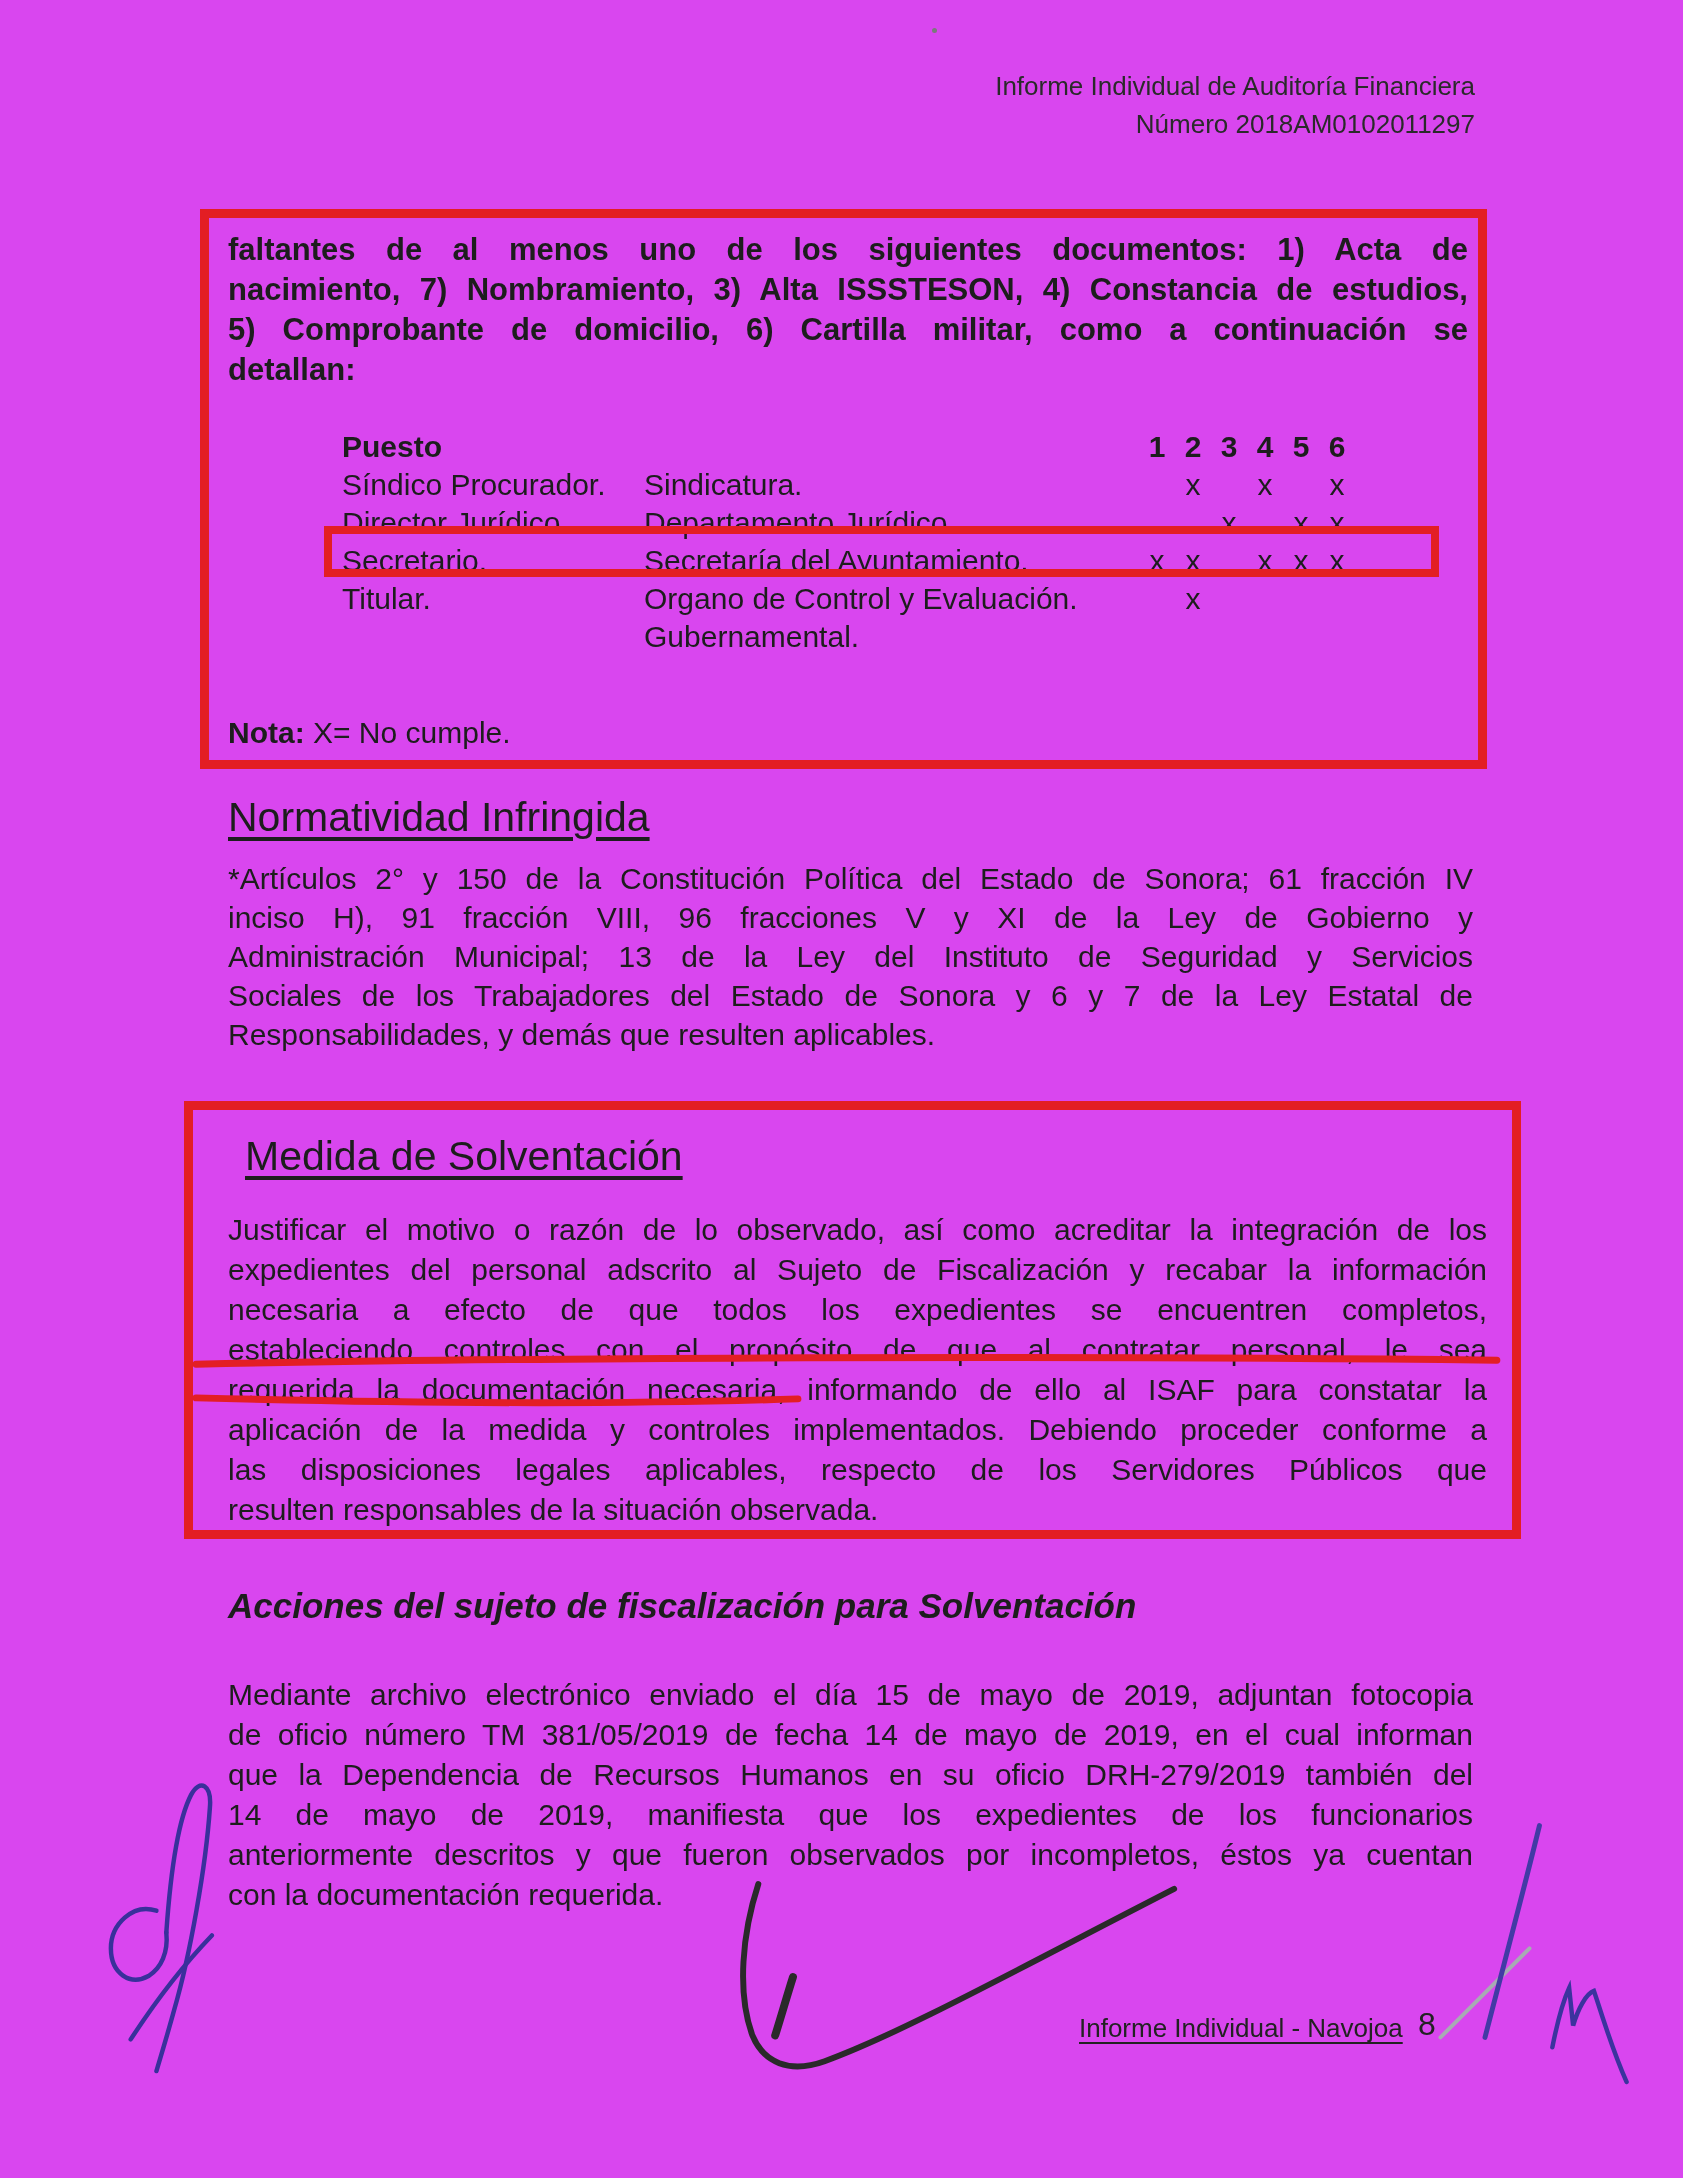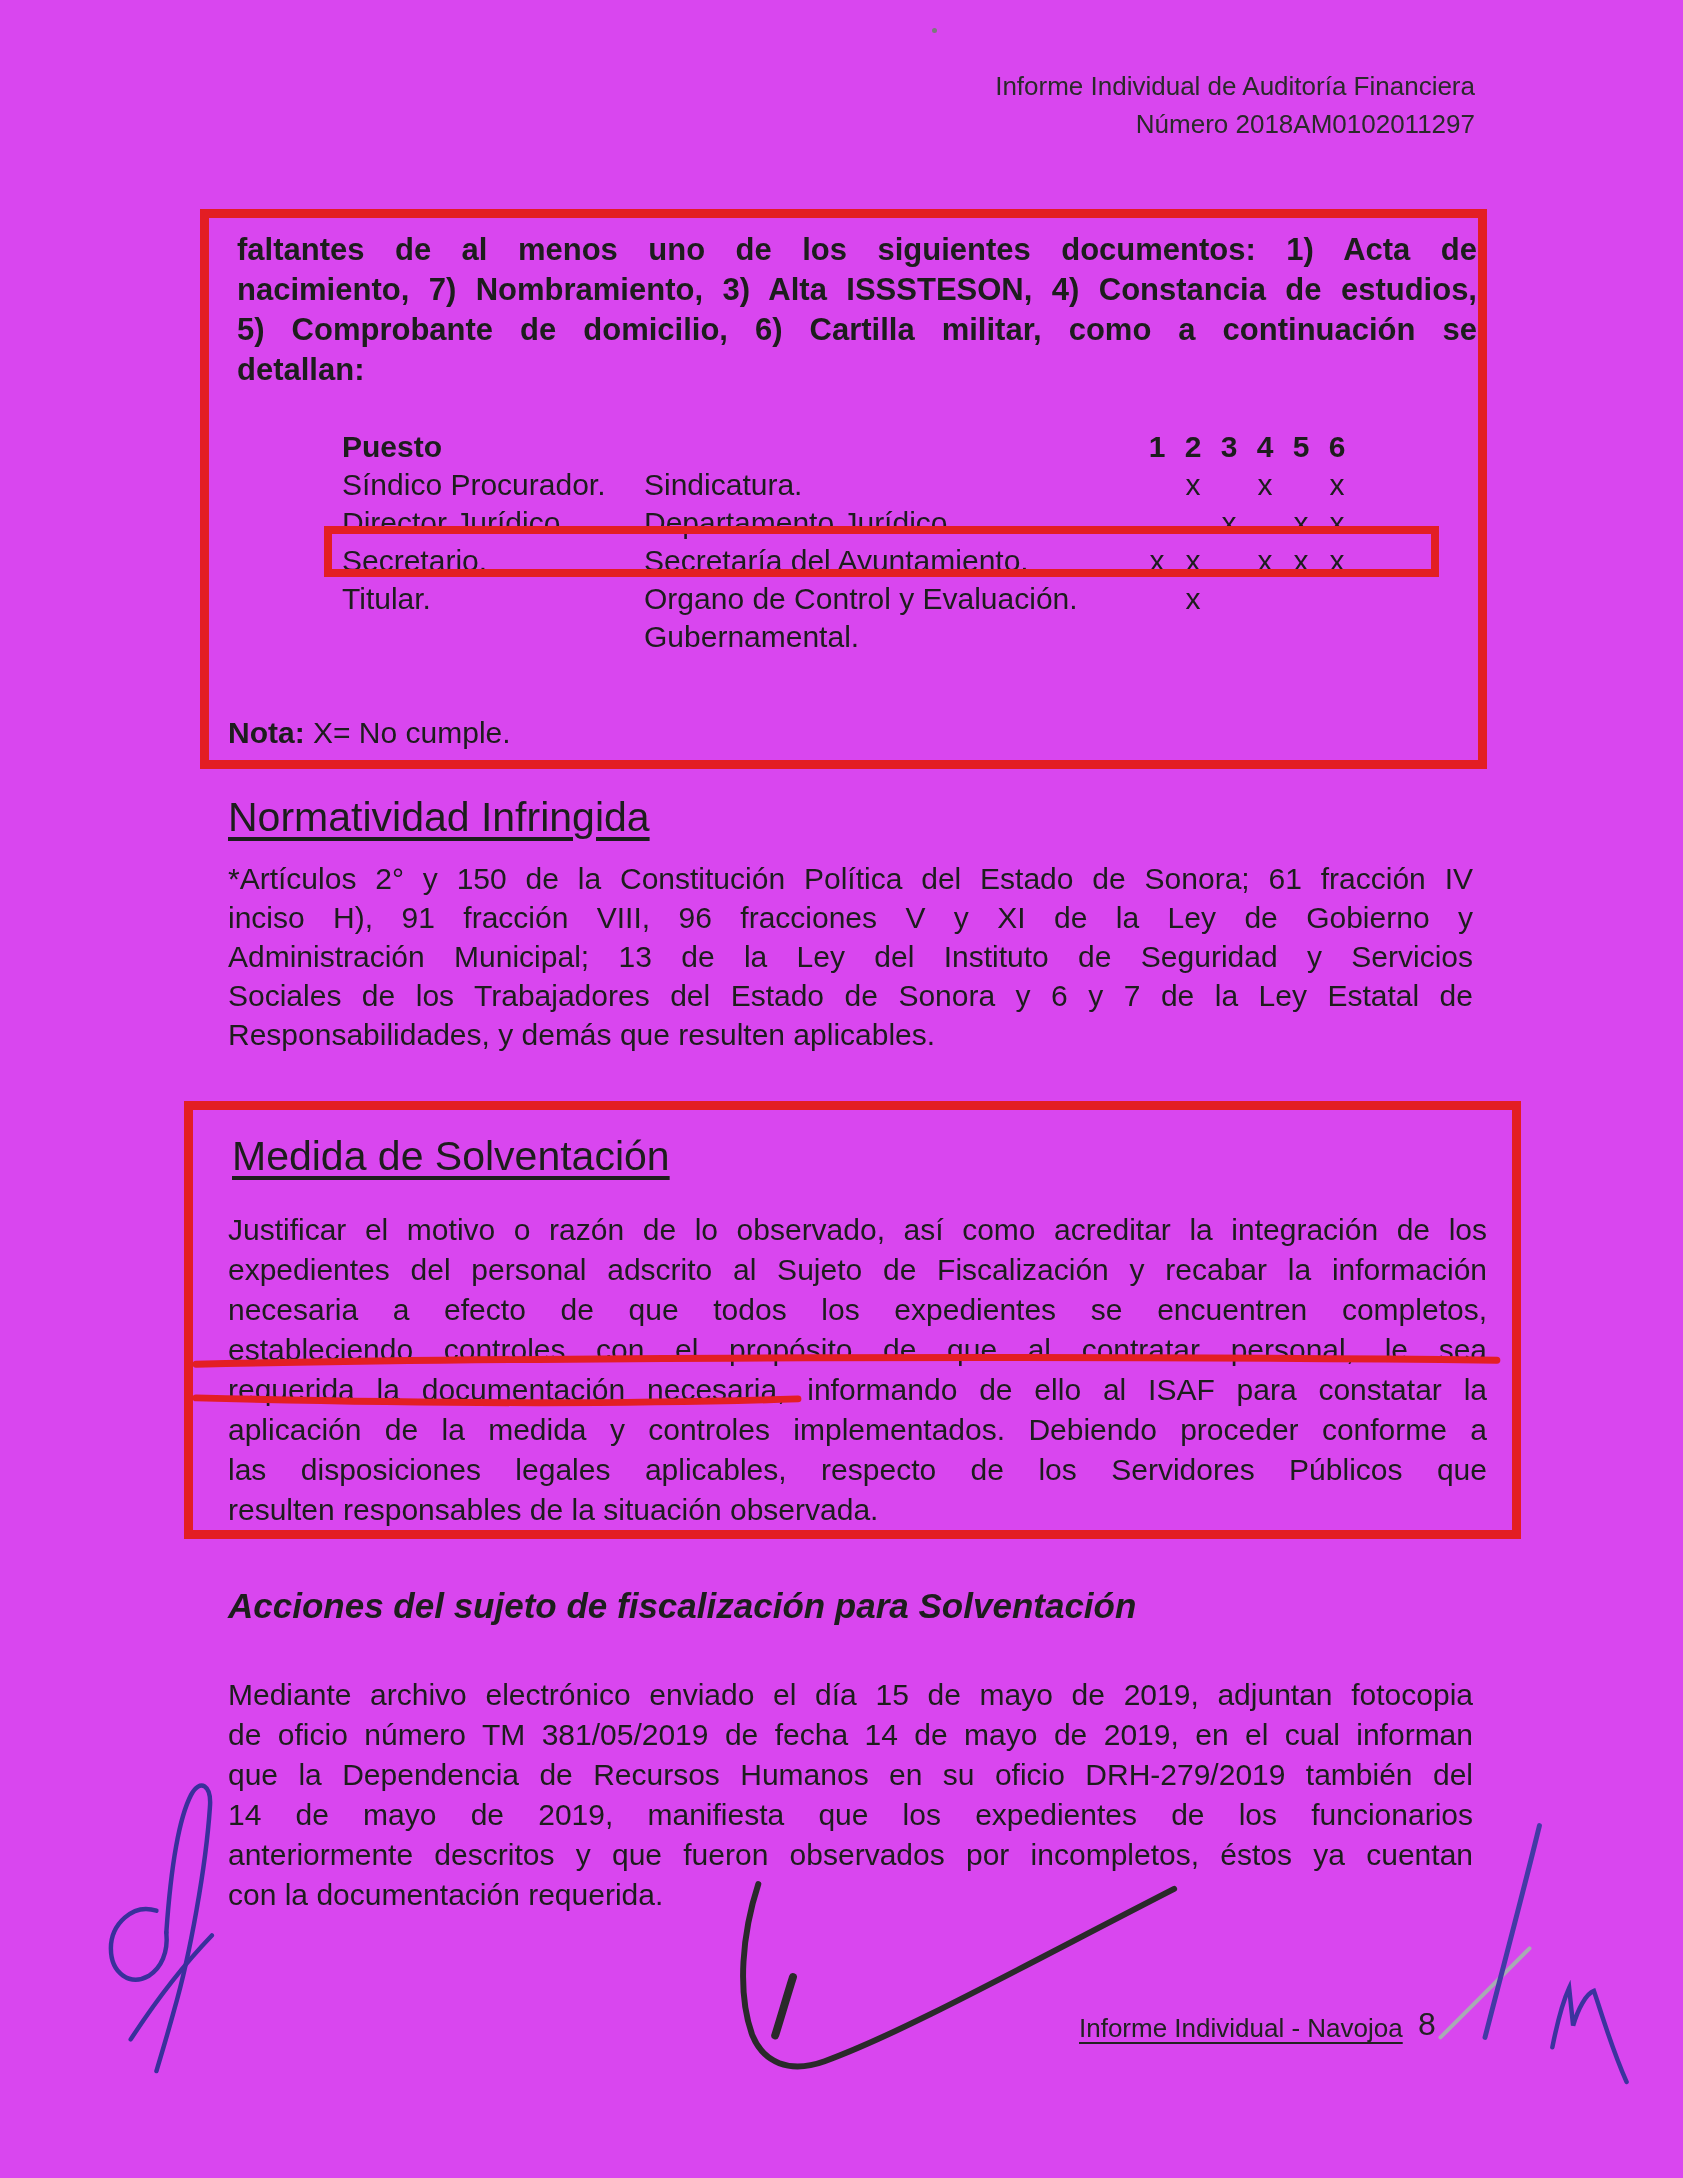--- a/index.html
+++ b/index.html
@@ -37,21 +37,21 @@
 
   <div class="dot abs" style="left:932px;top:28px;"></div>
 
   <div class="hdr abs" style="right:208px;top:67px;">
     <div>Informe Individual de Auditoría Financiera</div>
     <div>Número 2018AM0102011297</div>
   </div>
 
   <div class="redbox abs" style="left:200px;top:209px;width:1287px;height:560px;"></div>
 
-  <div class="abs p-bold" style="left:228px;top:230px;width:1240px;margin-left:9px;">
+  <div class="abs p-bold" style="left:228px;top:230px;width:1240px;">
     <div class="jline">faltantes de al menos uno de los siguientes documentos: 1) Acta de</div>
     <div class="jline">nacimiento, 7) Nombramiento, 3) Alta ISSSTESON, 4) Constancia de estudios,</div>
     <div class="jline">5) Comprobante de domicilio, 6) Cartilla militar, como a continuación se</div>
     <div class="jline last">detallan:</div>
   </div>
 
   <div class="abs tbl" style="left:342px;top:428px;">
     <div class="trow bold">
       <div class="tc1">Puesto</div>
       <div class="tmarks">
@@ -127,21 +127,21 @@
   <div class="abs p-body" style="left:228px;top:859px;width:1245px;">
     <div class="jline">*Artículos 2° y 150 de la Constitución Política del Estado de Sonora; 61 fracción IV</div>
     <div class="jline">inciso H), 91 fracción VIII, 96 fracciones V y XI de la Ley de Gobierno y</div>
     <div class="jline">Administración Municipal; 13 de la Ley del Instituto de Seguridad y Servicios</div>
     <div class="jline">Sociales de los Trabajadores del Estado de Sonora y 6 y 7 de la Ley Estatal de</div>
     <div class="jline last">Responsabilidades, y demás que resulten aplicables.</div>
   </div>
 
   <div class="redbox abs" style="left:184px;top:1101px;width:1337px;height:438px;"></div>
 
-  <div class="abs sec-heading" style="left:232px;top:1133px;text-align:center;">Medida de Solventación</div>
+  <div class="abs sec-heading" style="left:245px;top:1133px;text-align:center;">Medida de Solventación</div>
 
   <div class="abs p-body40" style="left:228px;top:1210px;width:1259px;">
     <div class="jline">Justificar el motivo o razón de lo observado, así como acreditar la integración de los</div>
     <div class="jline">expedientes del personal adscrito al Sujeto de Fiscalización y recabar la información</div>
     <div class="jline">necesaria a efecto de que todos los expedientes se encuentren completos,</div>
     <div class="jline">estableciendo controles con el propósito de que al contratar personal, le sea</div>
     <div class="jline">requerida la documentación necesaria, informando de ello al ISAF para constatar la</div>
     <div class="jline">aplicación de la medida y controles implementados. Debiendo proceder conforme a</div>
     <div class="jline">las disposiciones legales aplicables, respecto de los Servidores Públicos que</div>
     <div class="jline last">resulten responsables de la situación observada.</div>

